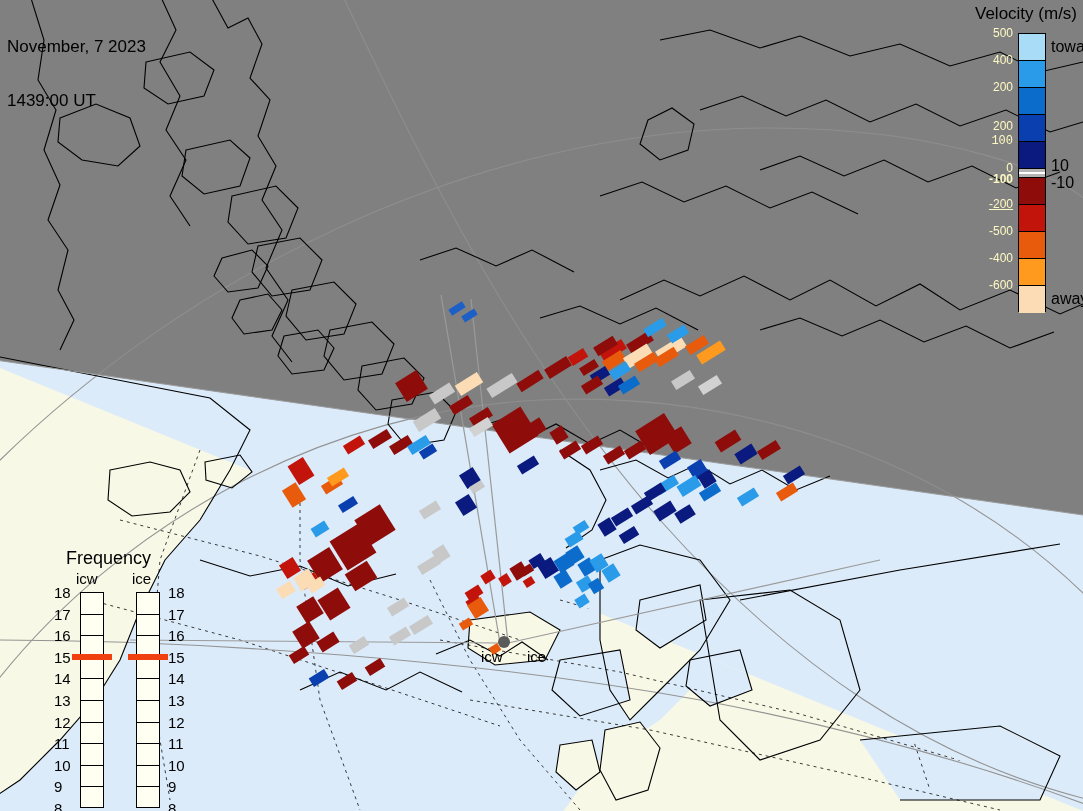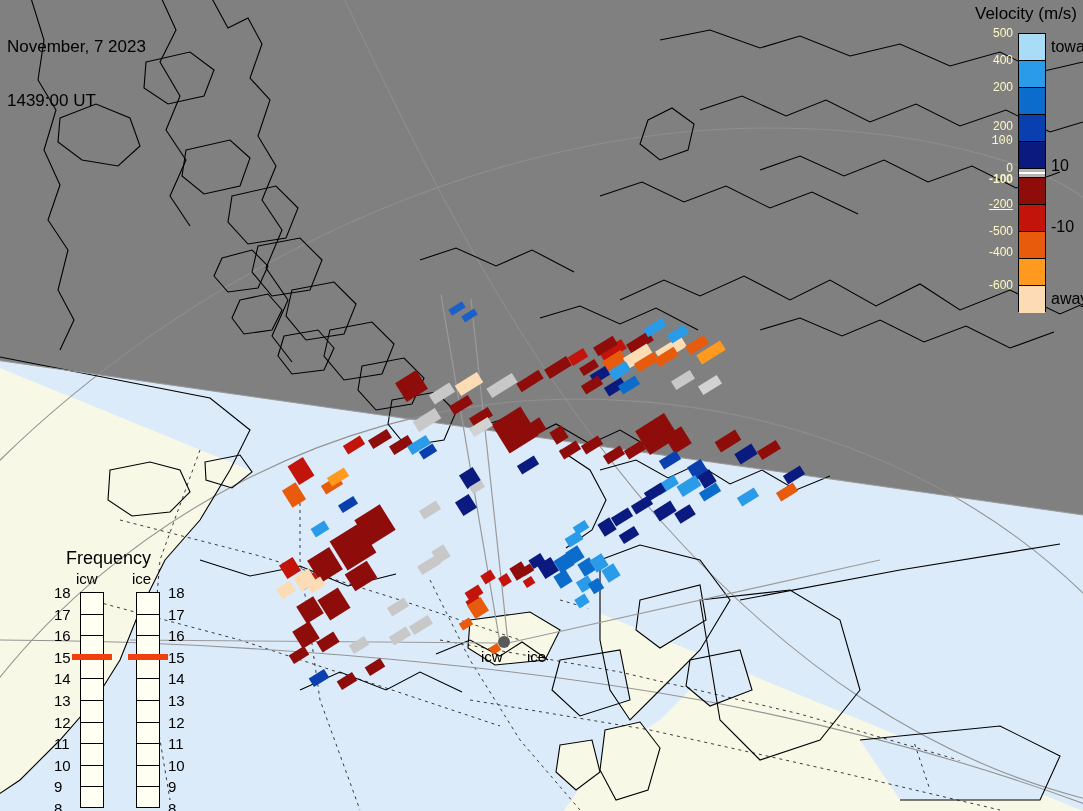--- a/index.html
+++ b/index.html
@@ -330,27 +330,27 @@
     <div id="velbar-ticks">
         <div class="vt" style="top: 33px;">500</div>
         <div class="vt" style="top: 60px;">400</div>
         <div class="vt" style="top: 87px;">200</div>
         <div class="vt" style="top: 126px;">200</div>
         <div class="vt" style="top: 141px; font-family: Liberation Mono, monospace;">100</div>
         <div class="vt" style="top: 168px;">0</div>
         <div class="vt" style="top: 179px; font-weight: bold;">-100</div>
         <div class="vt" style="top: 204px; text-decoration: underline;">-200</div>
         <div class="vt" style="top: 231px;">-500</div>
-        <div class="vt" style="top: 252px;">-400</div>
+        <div class="vt" style="top: 258px;">-400</div>
         <div class="vt" style="top: 285px;">-600</div>
       </div>
     <div id="velbar-side">
         <div class="vs" style="top: 46.5px;">toward</div>
         <div class="vs" style="top: 166px;">10</div>
-        <div class="vs" style="top: 183px; margin-top: 44px;">-10</div>
+        <div class="vs" style="top: 183px;">-10</div>
         <div class="vs" style="top: 298.5px;">away</div>
       </div>
   </div>
 
   <div id="freq">
     <div id="freq-title">Frequency</div>
     <div id="freq-body">
         <div class="freq-colhead" style="left: 18px;">icw</div>
         <div class="freq-bar" style="left: 22px;">
           <div class="tickrow" style="height: 21.6px;"></div>

